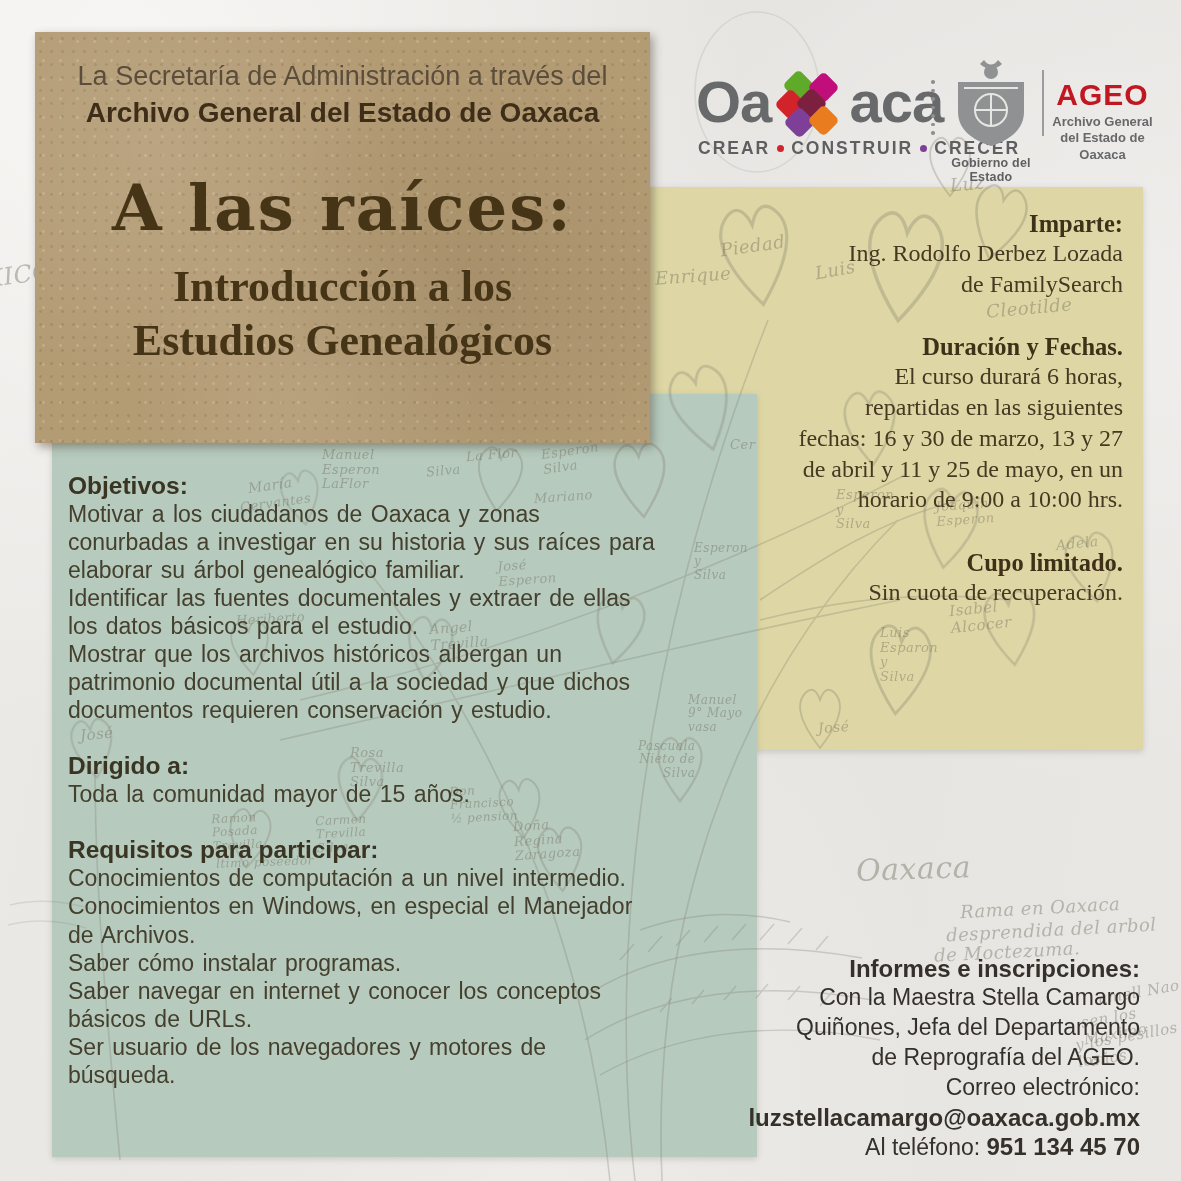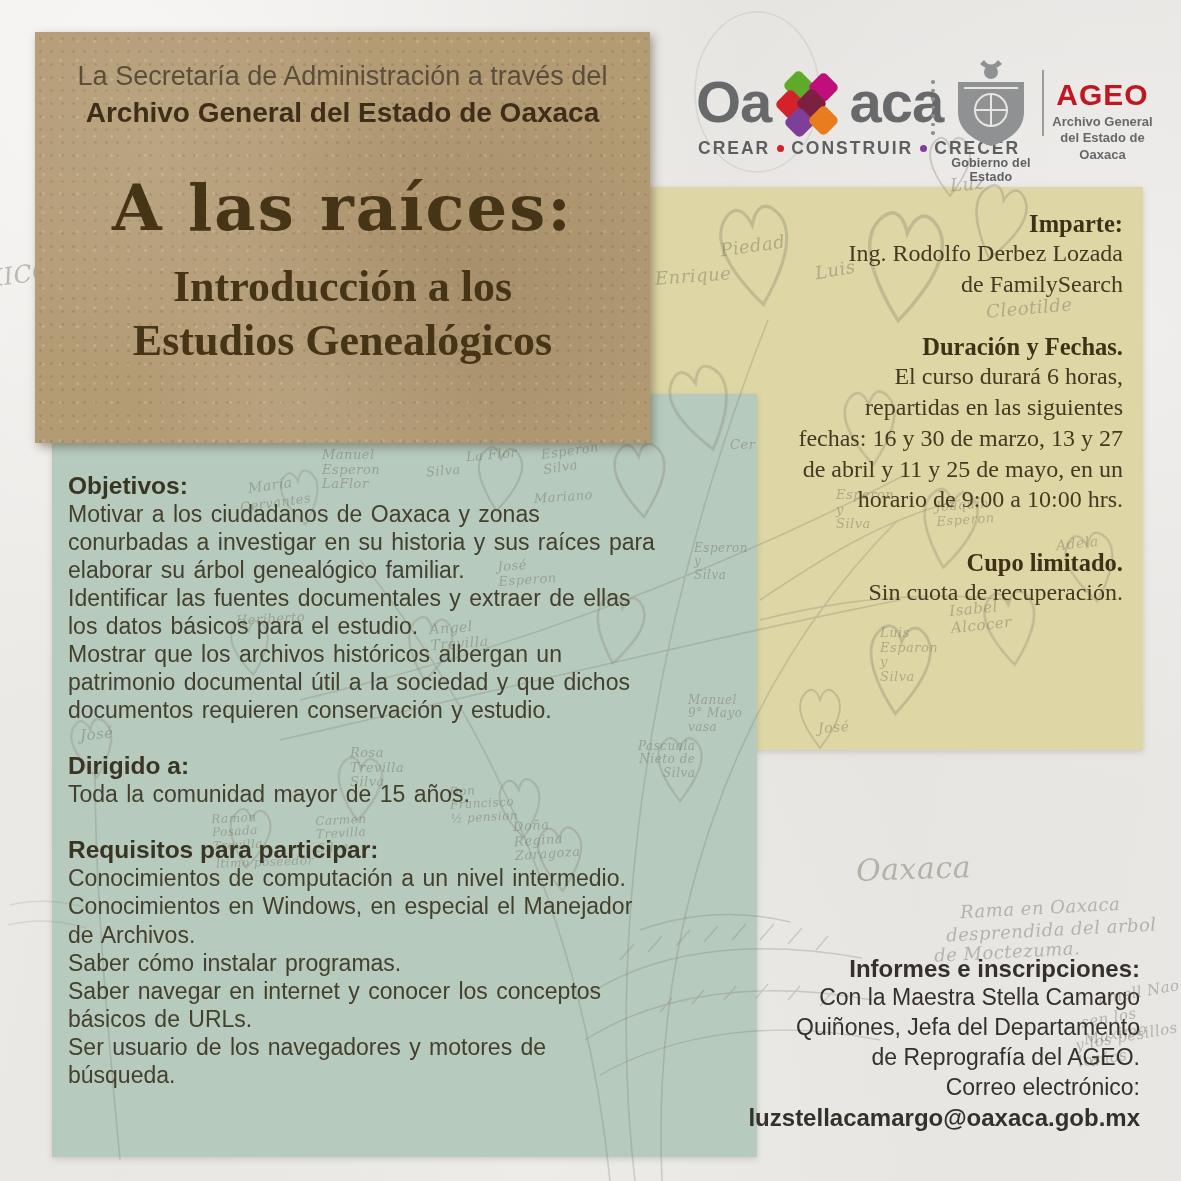--- a/index.html
+++ b/index.html
@@ -325,15 +325,18 @@
 búsqueda.</div>
   </div>
 
   <div class="contact">
     <div class="h">Informes e inscripciones:</div>
     <div class="b">Con la Maestra Stella Camargo
 Quiñones, Jefa del Departamento
 de Reprografía del AGEO.
 Correo electrónico:</div>
     <div class="email">luzstellacamargo@oaxaca.gob.mx</div>
+    <div class="phone">
+      <span>Al teléfono: </span><span class="num">951 134 45 70</span>
+    </div>
   </div>
 
 </div>
 
 </body></html>

